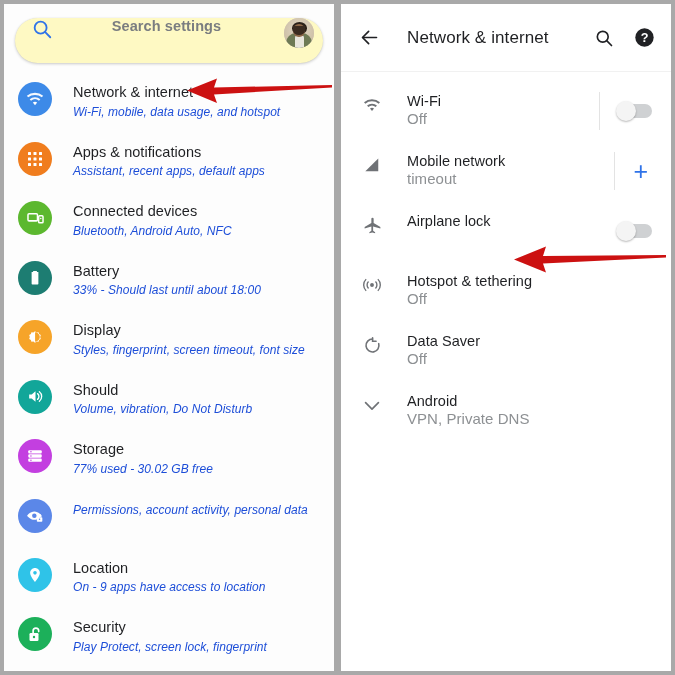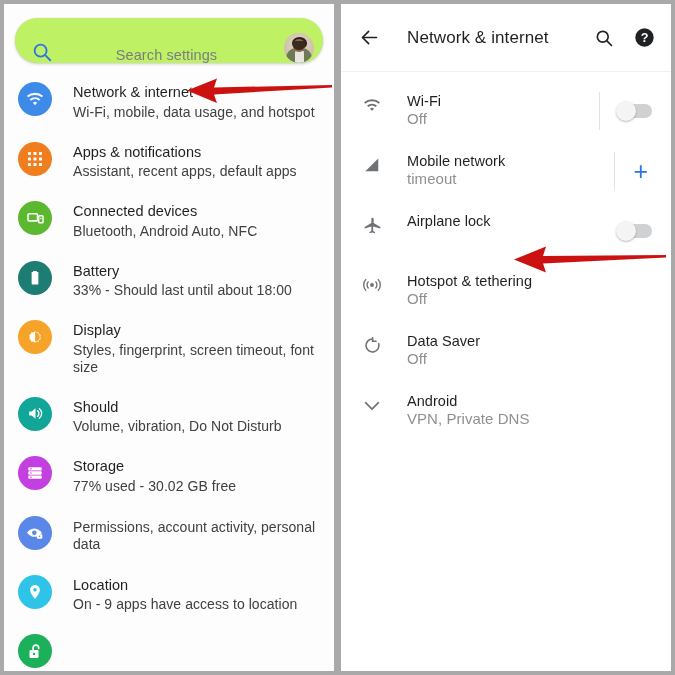--- a/index.html
+++ b/index.html
@@ -26,26 +26,27 @@
   .gap{ width:7px; background:#a9a9a9; }
   .panel-right{
     width:330px;
     margin:4px 4px 4px 0;
   }
 
   
   .search-card{
     margin:14px 11px 0 11px;
     height:45px;
-    background:#bef264;
+    background:#fef9c3;
     border-radius:24px;
     box-shadow:0 1px 3px rgba(0,0,0,.20), 0 0 1px rgba(0,0,0,.10);
     display:flex;
-    align-items:flex-end;
+    align-items:flex-start;
     padding:0 9px 0 16px;
+    font-weight:bold;
   }
   .search-icon{ width:22px; height:22px; flex:0 0 auto; }
   .search-text{
     flex:1;
     text-align:center;
     font-size:14.5px;
     color:#7a7d80;
     letter-spacing:.1px;
     padding-right:4px;
   }
@@ -74,21 +75,21 @@
     flex:0 0 auto;
     display:flex; align-items:center; justify-content:center;
     margin-top:1px;
   }
   .sicon svg{ display:block; }
   .stext{ padding-left:21px; padding-top:2px; min-width:0; }
   .stitle{
     font-size:14.5px; color:#1f2023; line-height:18px; letter-spacing:.05px;
   }
   .ssub{
-    font-size:14px; color:#404040; line-height:17px; margin-top:2.5px; letter-spacing:.05px;
+    font-size:12px; color:#1d4ed8; line-height:17px; margin-top:2.5px; letter-spacing:.05px;font-style:italic;
   }
   .srow-partial{ min-height:14px; padding-bottom:0; overflow:hidden; height:16px; }
 
   
   .rheader{
     height:68px;
     display:flex;
     align-items:center;
     padding:0 14px 0 15px;
     border-bottom:1px solid #f1f1f1;
@@ -295,20 +296,24 @@
         </span>
       </div>
 
       <div class="srow">
         <span class="sicon" style="background:#1cb05a">
           <svg width="19" height="19" viewBox="0 0 24 24" fill="none">
             <rect x="4.4" y="10.2" width="11.4" height="10" rx="1.6" fill="#fff"></rect>
             <path d="M9 10.2V7.4a3.5 3.5 0 0 1 7 0v.9" stroke="#fff" stroke-width="2.1" fill="none" stroke-linecap="round"></path>
             <circle cx="10.1" cy="15.2" r="1.5" fill="#1cb05a"></circle>
           </svg>
+        </span>
+        <span class="stext">
+          <div class="stitle">Security</div>
+          <div class="ssub">Play Protect, screen lock, fingerprint</div>
         </span>
       </div>
 
       <div class="srow srow-partial">
         
       </div>
 
     </div>
 
     <div class="arrow" style="left:183px; top:73px;">

